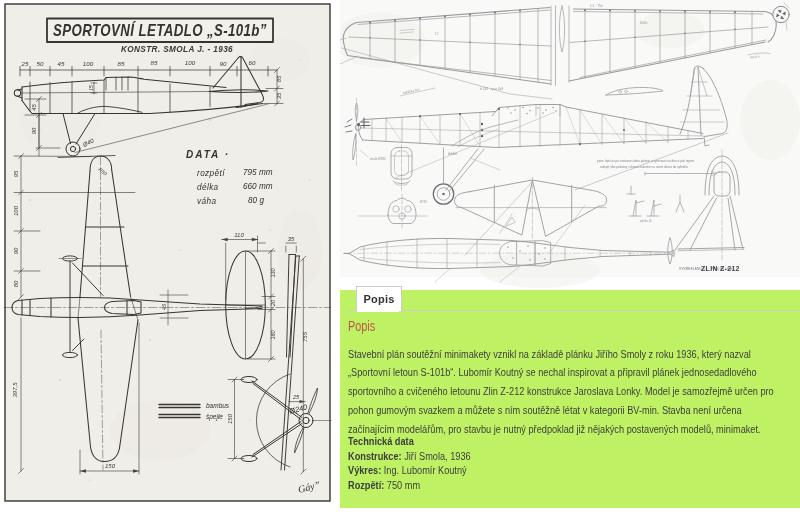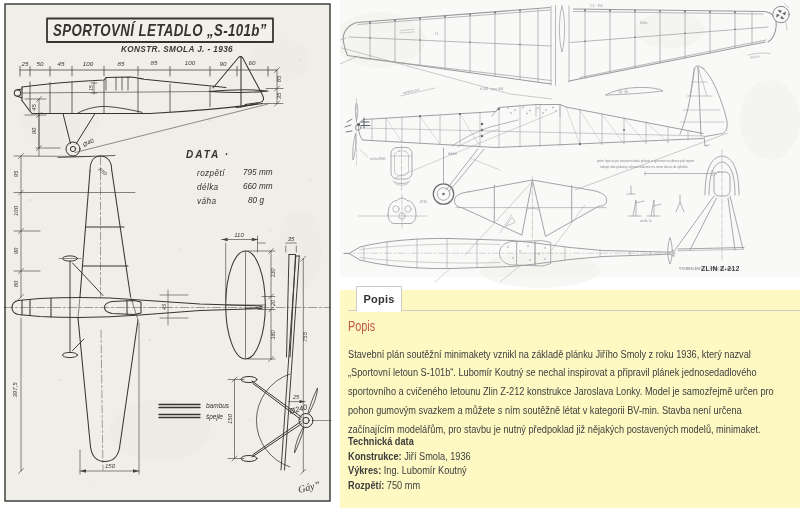--- a/index.html
+++ b/index.html
@@ -1,16 +1,16 @@
 <!DOCTYPE html>
 <html><head>
 <meta charset="utf-8">
 <style>
 html,body{margin:0;padding:0;background:#fff;}
-.stage{position:relative;width:800px;height:508px;overflow:hidden;background:#fef9c3;
+.stage{position:relative;width:800px;height:508px;overflow:hidden;background:#bef264;
   font-family:"Liberation Sans",sans-serif;}
 .stage svg{position:absolute;left:0;top:0;}
 .tab{position:absolute;left:356px;top:286px;width:44px;height:24px;background:#fff;
   border:1px solid #ccc;border-bottom:none;z-index:3;
   font-size:11px;font-weight:bold;color:#333;text-align:center;line-height:24px;letter-spacing:.2px;}
 .tabline{position:absolute;left:348px;top:310px;width:452px;height:1px;background:#ccc;z-index:2;}
 .tabmask{position:absolute;left:357px;top:310px;width:42px;height:2px;background:#fff;z-index:4;}
 .txt{position:absolute;left:348px;top:318px;width:570px;color:#3d3d3d;
   font-size:11.7px;line-height:18.7px;transform:scaleX(0.787);transform-origin:0 0;}
 .txt h2{margin:0 0 8px 0;font-size:13.8px;font-weight:normal;color:#c0564a;}

